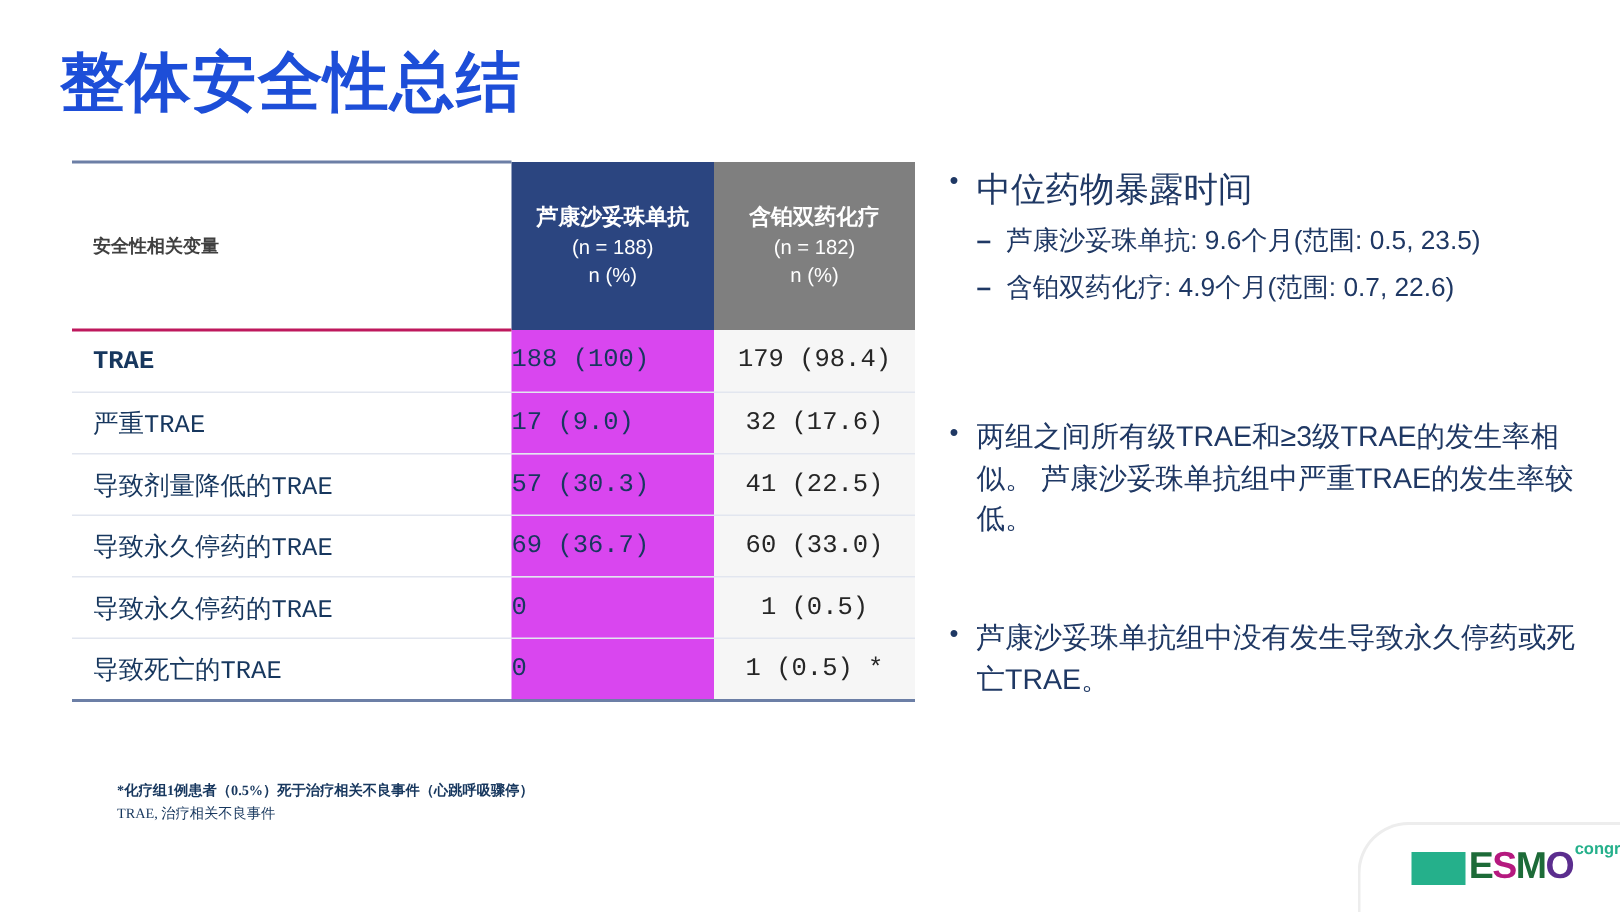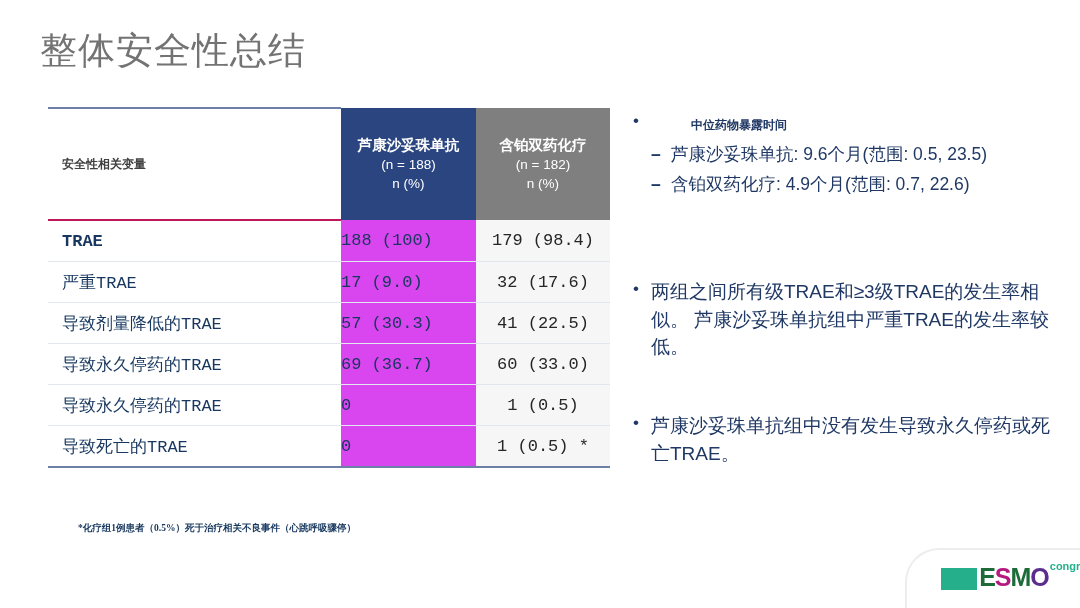--- a/index.html
+++ b/index.html
@@ -10,23 +10,23 @@
     color:#1f3864;
     overflow:hidden;
     position:relative;
   }
   .slide{position:relative;width:1080px;height:608px;}
 
   
   .title{
     position:absolute;
     left:40px;top:26px;
-    font-size:37px;
-    font-weight:normal;
-    color:#737373;
+    font-size:43px;
+    font-weight:bold;
+    color:#1d4ed8;
     letter-spacing:1px;
     white-space:nowrap;
   }
 
   
   .table-wrap{
     position:absolute;
     left:48px;top:107px;
     width:562px;
   }
@@ -126,21 +126,21 @@
     padding-left:20px;
     font-size:18.5px;
     line-height:1.40;
     margin-bottom:0;
   }
   .bullet > .dot{
     position:absolute;left:2px;top:-1px;
     font-size:17px;line-height:1.45;
     color:#1f3864;
   }
-  .b-head{font-weight:bold;font-size:12px;margin-left:40px;}
+  .b-head{font-weight:normal;font-size:23px;}
   .subs{margin-top:4px;}
   .sub{
     position:relative;
     padding-left:20px;
     font-size:17.5px;
     line-height:1.34;
     margin-top:7px;
     white-space:nowrap;
   }
   .sub > .dash{
@@ -263,20 +263,21 @@
           <td class="v-navy">0</td>
           <td class="v-gray">1 (0.5) *</td>
         </tr>
       </tbody>
     </table>
     <div class="table-bottom-rule"></div>
   </div>
 
   <div class="footnotes">
     <div class="fn1">*化疗组1例患者（0.5%）死于治疗相关不良事件（心跳呼吸骤停）</div>
+    <div class="fn2">TRAE, 治疗相关不良事件</div>
   </div>
 
   <div class="bullets">
     <div class="bullet">
       <span class="dot">•</span>
       <span class="b-head">中位药物暴露时间</span>
       <div class="subs">
         <div class="sub">
           <span class="dash">–</span>
           <span>芦康沙妥珠单抗: 9.6个月(范围: 0.5, 23.5)</span>

